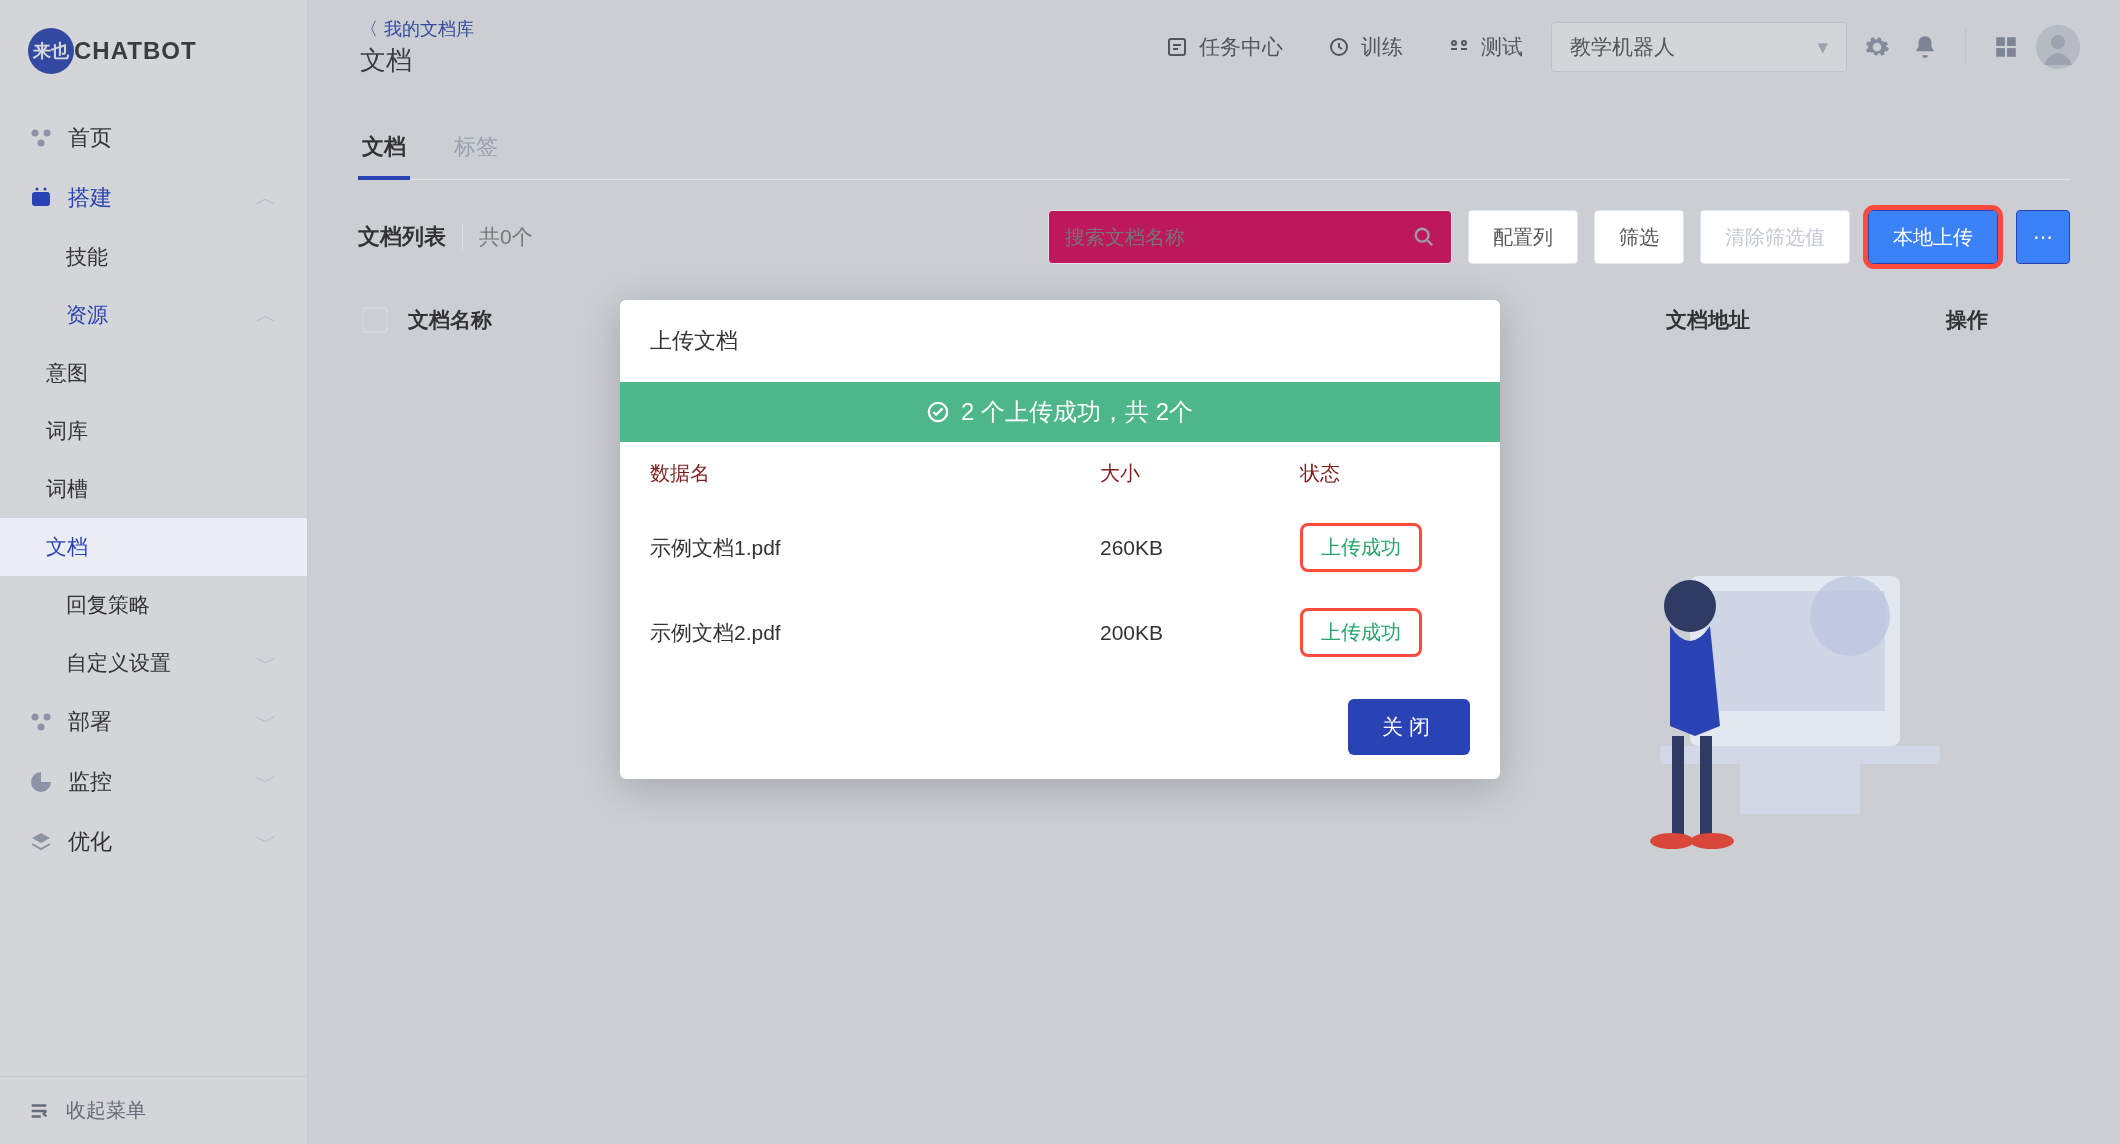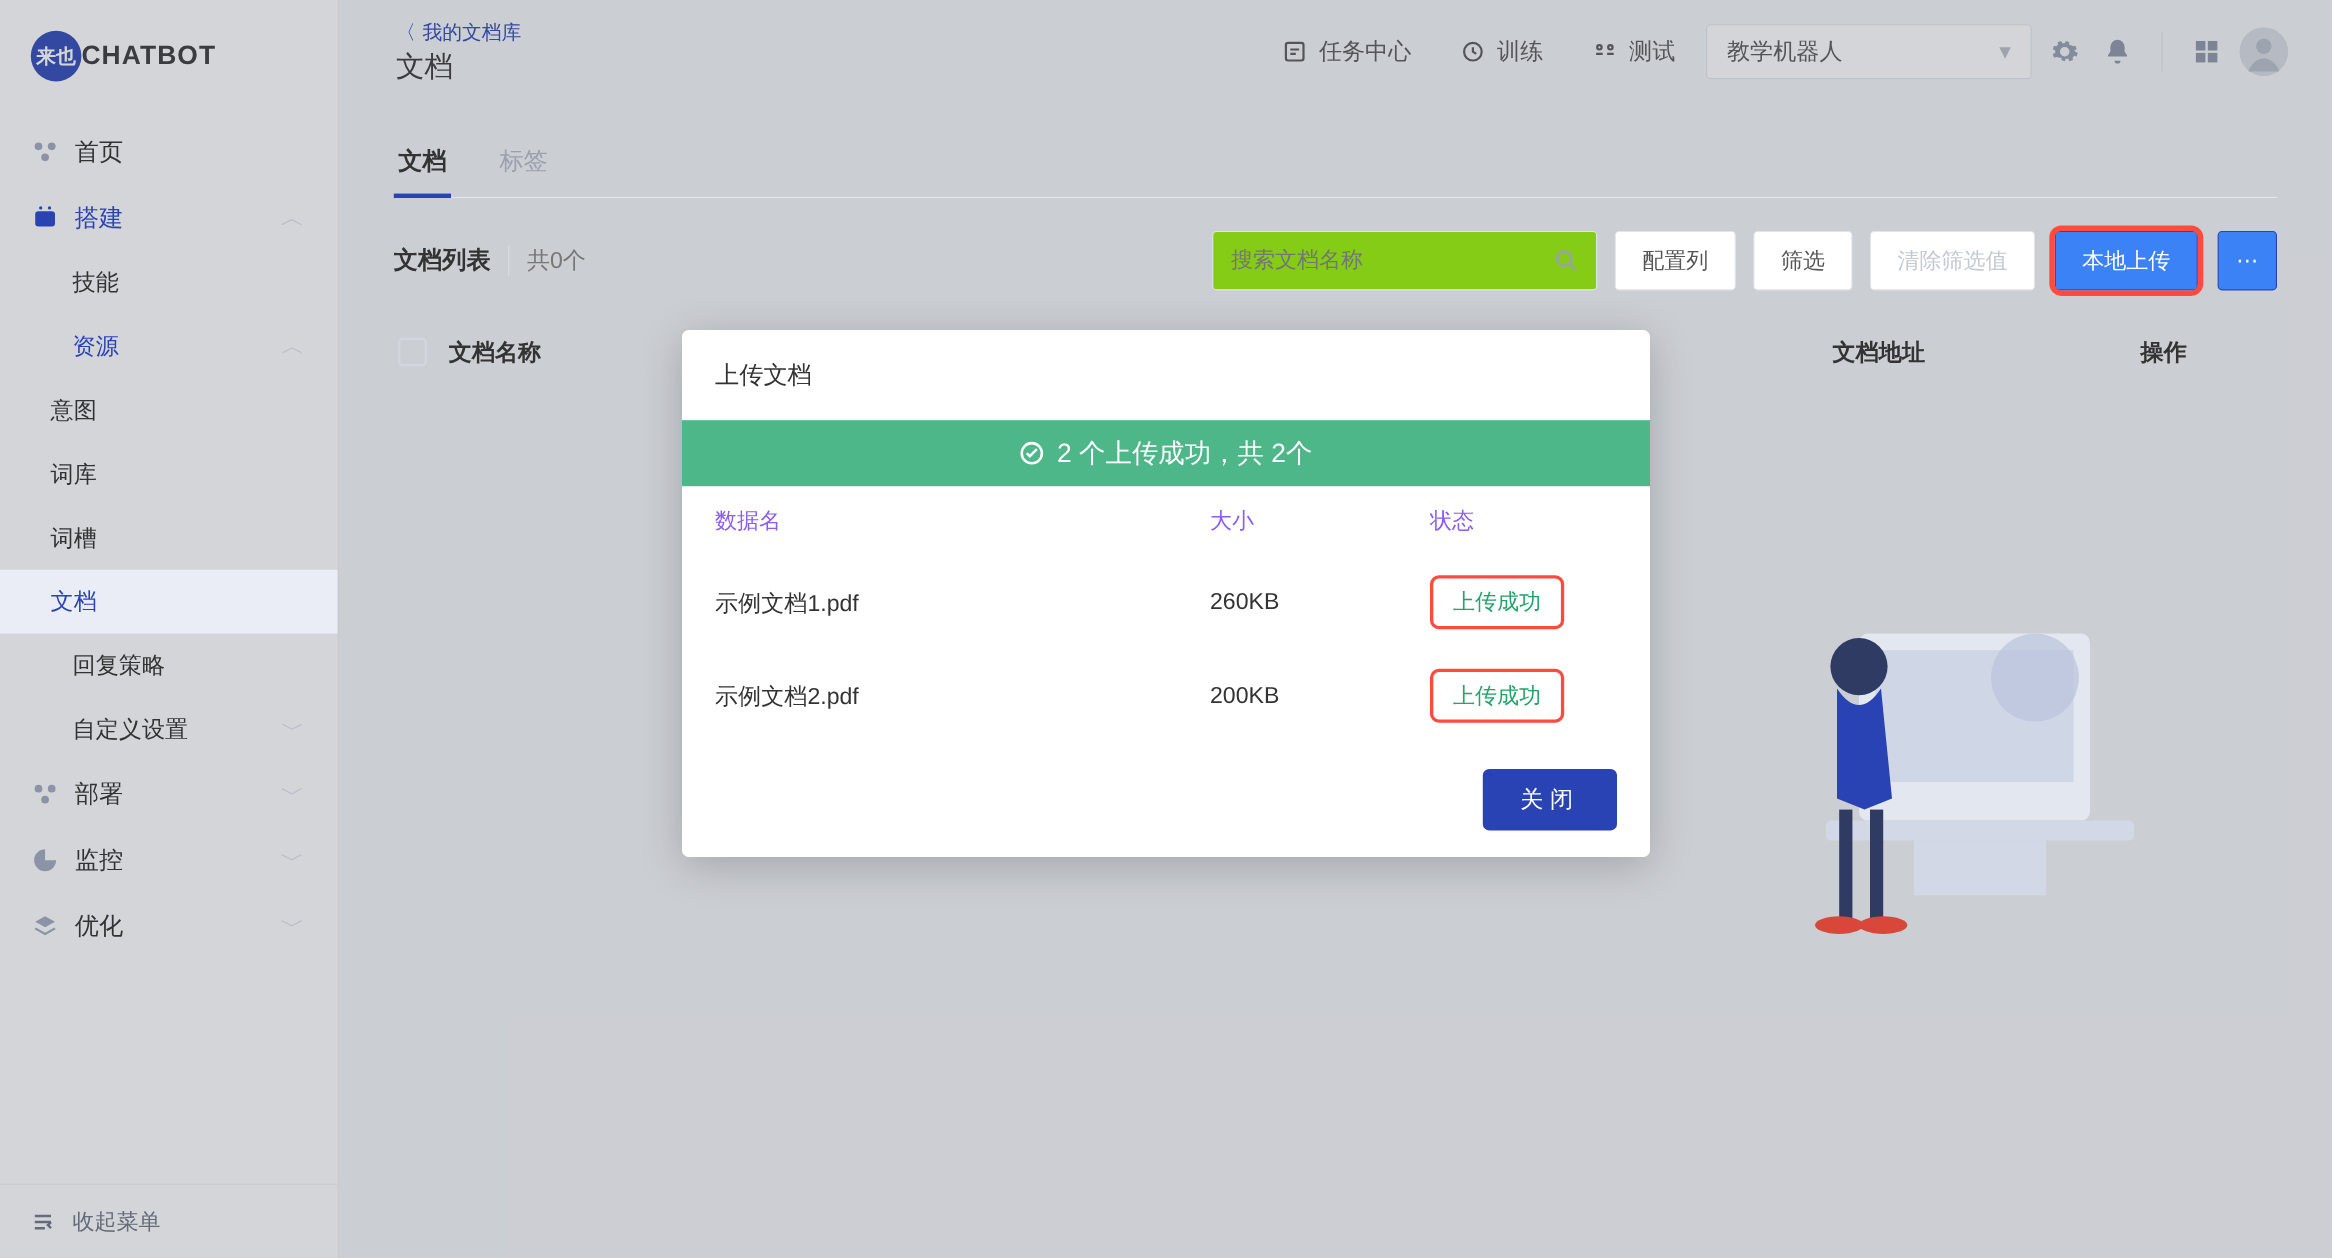--- a/index.html
+++ b/index.html
@@ -30,41 +30,41 @@
 .top-divider{width:1px;height:36px;background:#e2e5ec;margin:0 10px}
 .avatar{width:44px;height:44px;border-radius:50%;background:#d9dce3}
 .content{padding:24px 50px;position:relative}
 .tabs{display:flex;gap:40px;border-bottom:1px solid #e2e5ec;margin-bottom:28px}
 .tab{padding:14px 4px;font-size:22px;color:#9aa0ae;cursor:pointer;border-bottom:4px solid transparent;margin-bottom:-1px}
 .tab.active{color:#333;border-bottom-color:#2a43b4;font-weight:600}
 .list-bar{display:flex;align-items:center;gap:16px;margin-bottom:28px}
 .list-title{font-size:22px;font-weight:700;color:#333}
 .list-count{font-size:21px;color:#777;border-left:1px solid #ddd;padding-left:16px}
 .spacer{flex:1}
-.search{display:flex;align-items:center;border:1px solid #e2e5ec;background:#84cc16;border-radius:4px;padding:0 16px;width:350px;height:54px}
+.search{display:flex;align-items:center;border:1px solid #e2e5ec;background:#be185d;border-radius:4px;padding:0 16px;width:404px;height:54px}
 .search input{border:none;outline:none;flex:1;font-size:20px;background:transparent}
 .btn{height:54px;padding:0 24px;border-radius:4px;border:1px solid #e2e5ec;background:#fff;font-size:20px;color:#555;cursor:pointer;display:flex;align-items:center}
 .btn.disabled{color:#c3c8d3}
 .btn.primary{background:#3b82f6;color:#fff;border-color:#2a43b4}
 .btn.more{width:54px;justify-content:center}
 .red-box{outline:5px solid #ff4b3e;outline-offset:-2px;border-radius:8px}
 .red-box-pad{padding:2px}
 .table-head{display:flex;align-items:center;gap:20px;padding:12px 4px;font-size:21px;color:#333;font-weight:600}
 .th-check{width:26px;height:26px;border:2px solid #d2d6de;border-radius:4px}
 .th-name{flex:1}
 .th-addr{width:260px;text-align:left}
 .th-ops{width:120px;text-align:left}
 .empty-area{position:relative;height:540px}
 .upload-small{position:absolute;left:320px;top:340px;background:#2a43b4;color:#fff;border:none;border-radius:6px;padding:16px 26px;font-size:21px}
 .illus{position:absolute;right:60px;top:140px;width:470px;height:400px}
 .overlay{position:absolute;inset:0;background:rgba(80,86,100,.25)}
 .modal{position:absolute;left:50%;top:300px;transform:translateX(-50%);width:880px;background:#fff;border-radius:6px;box-shadow:0 8px 40px rgba(0,0,0,.2);overflow:hidden}
 .modal-head{padding:26px 30px;font-size:22px;color:#333}
 .modal-banner{background:#4db789;color:#fff;display:flex;align-items:center;justify-content:center;gap:12px;padding:14px;font-size:24px}
-.modal-cols{display:flex;padding:18px 30px;font-size:20px;color:#8b5cf6}
+.modal-cols{display:flex;padding:18px 30px;font-size:20px;color:#7f1d1d}
 .mc-name{flex:1}
 .mc-size{width:200px}
 .mc-status{width:170px}
 .modal-row{display:flex;align-items:center;padding:18px 30px;font-size:21px;color:#333}
 .mr-status{width:170px}
 .status-pill{display:inline-block;padding:8px 18px;color:#24a36a;border:3px solid #ff4b3e;border-radius:8px;font-size:20px}
 .modal-foot{display:flex;justify-content:flex-end;padding:24px 30px}
 .close-btn{background:#2a43b4;color:#fff;border:none;border-radius:6px;padding:14px 34px;font-size:21px;letter-spacing:6px}
 svg{display:block}
 </style>

